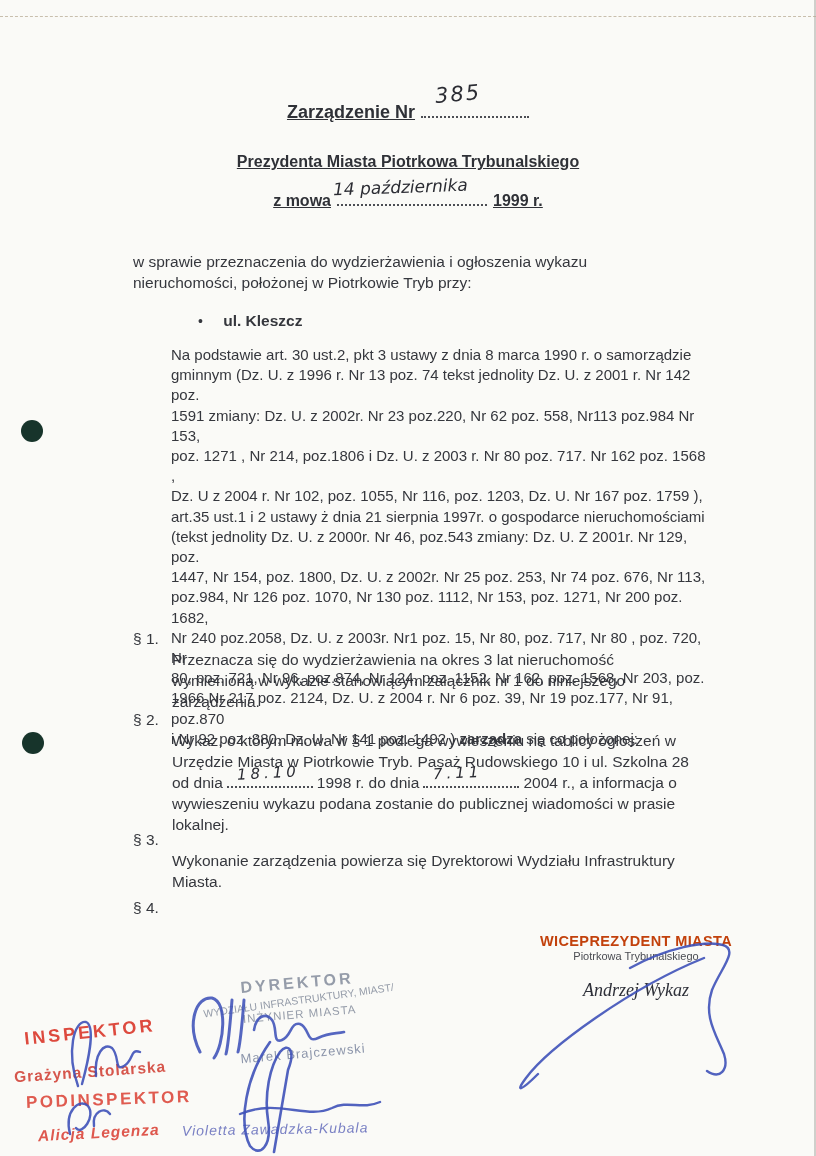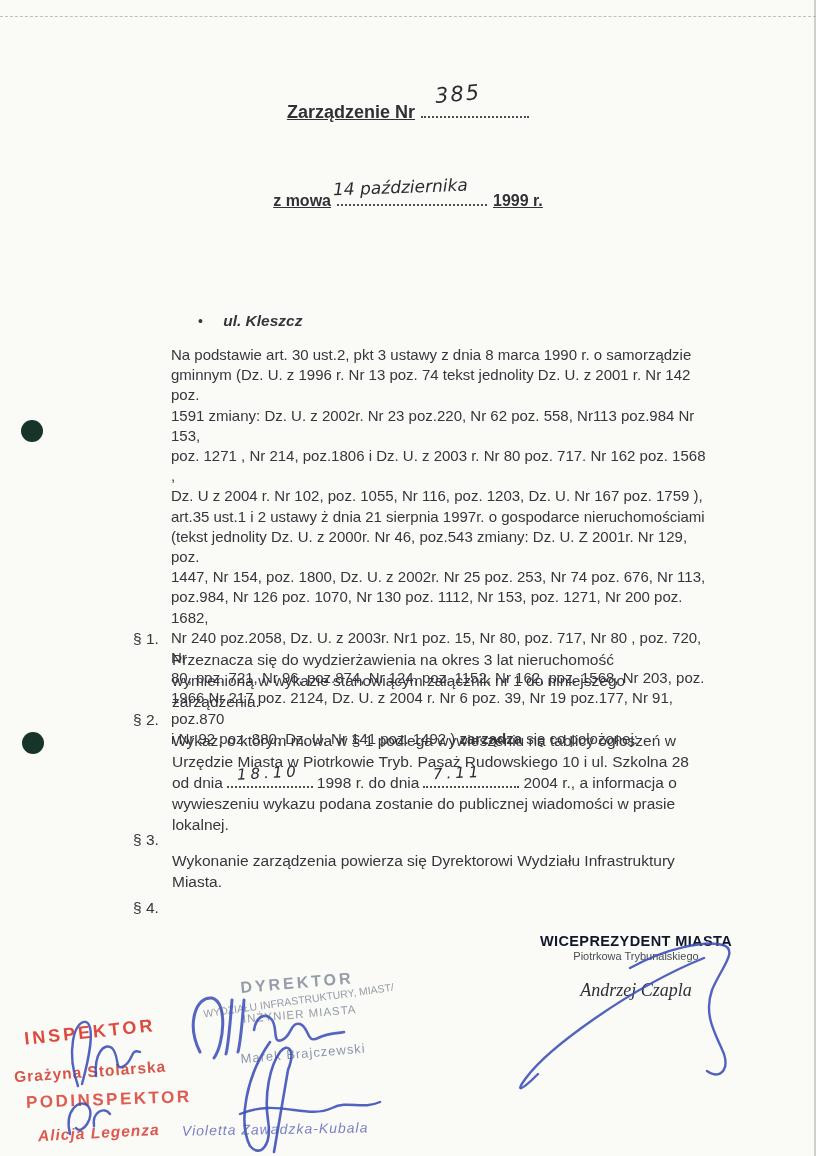--- a/index.html
+++ b/index.html
@@ -21,36 +21,36 @@
     color:#2b2c33;white-space:nowrap;
   }
   .hw-number{position:absolute;left:14px;top:-16px;font-size:21px;transform:rotate(-5deg);letter-spacing:2px;}
   .issuer{position:absolute;top:153px;left:0;font-size:16px;font-weight:bold;color:#2f3137;}
   .date-line{position:absolute;top:188px;left:0;font-size:16px;font-weight:bold;color:#2f3137;}
   .fill-date{width:150px;height:16px;margin:0 6px;}
   .hw-date{position:absolute;left:-4px;top:-11px;font-size:17px;transform:rotate(-2deg);}
   .subject{position:absolute;top:251px;left:133px;width:540px;font-size:15.5px;line-height:21px;white-space:pre-line;}
   .bullet-line{position:absolute;top:312px;left:198px;font-size:15.5px;}
   .bullet-marker{display:inline-block;margin-right:16px;font-size:14px;}
-  .bullet-text{font-weight:bold;font-style:italic;margin-top:10px;}
+  .bullet-text{font-weight:bold;margin-top:10px;}
   .legal{position:absolute;top:345px;left:171px;width:540px;font-size:15px;line-height:20.2px;white-space:pre-line;}
   .legal b{font-weight:bold;text-align:center;}
   .section{position:absolute;left:133px;width:585px;font-size:15.5px;line-height:21px;padding-left:39px;white-space:pre-line;}
   .sec-marker{position:absolute;left:0;top:0;}
   .s1{top:628px;}
   .s2{top:709px;}
   .s3{top:829px;}
   .s4{top:897px;}
   .fill-inline{display:inline-block;position:relative;border-bottom:2px dotted #4c4e54;height:14px;vertical-align:baseline;margin:0 4px;}
   .fill-d1{width:86px;}
   .fill-d2{width:96px;}
   .hw-inline{position:absolute;left:10px;top:-9px;font-size:15px;transform:rotate(-3deg);letter-spacing:4px;}
   
   .vice{position:absolute;top:933px;left:478px;width:316px;text-align:center;}
-  .vice-title{font-size:14.5px;font-weight:bold;color:#0f172a;letter-spacing:.4px;}
+  .vice-title{font-size:14.5px;font-weight:bold;color:#c2410c;letter-spacing:.4px;}
   .vice-sub{font-size:11px;color:#4a4c52;margin-top:1px;}
   .vice-name{
     position:absolute;top:47px;left:48px;width:220px;text-align:center;
     font-family:"Liberation Serif",serif;font-style:italic;font-size:18px;color:#2e3039;
   }
   
   .director{position:absolute;top:974px;left:160px;width:280px;text-align:center;transform:rotate(-5deg);color:#959ca9;}
   .dir-l1{font-size:16px;letter-spacing:3px;font-weight:bold;}
   .dir-l2{font-size:10.5px;margin-top:2px;transform:rotate(-3deg);}
   .dir-l3{font-size:11.5px;letter-spacing:1px;margin-top:2px;}
@@ -76,25 +76,28 @@
 
   <div class="scan-line"></div>
 
   <div class="dot dot1"></div>
   <div class="dot dot2"></div>
 
   <div class="title-line center">
     <span>Zarządzenie Nr</span><span class="fill fill-number"><span class="hw hw-number">385</span></span>
   </div>
 
+  <div class="issuer center">Prezydenta Miasta Piotrkowa Trybunalskiego</div>
 
   <div class="date-line center">
     <span>z mowa</span><span class="fill fill-date"><span class="hw hw-date">14 października</span></span><span>1999 r.</span>
   </div>
 
+  <div class="subject">w sprawie przeznaczenia do wydzierżawienia i ogłoszenia wykazu
+nieruchomości, położonej w Piotrkowie Tryb przy:</div>
 
   <div class="bullet-line">
     <span class="bullet-marker">•</span>
     <span class="bullet-text">ul. Kleszcz</span>
   </div>
 
   <div class="legal"><span>Na podstawie art. 30 ust.2, pkt 3 ustawy z dnia 8 marca 1990 r. o samorządzie
 gminnym (Dz. U. z 1996 r. Nr 13 poz. 74 tekst jednolity Dz. U. z 2001 r. Nr 142 poz.
 1591 zmiany: Dz. U. z 2002r. Nr 23 poz.220, Nr 62 poz. 558, Nr113 poz.984 Nr 153,
 poz. 1271 , Nr 214, poz.1806 i Dz. U. z 2003 r. Nr 80 poz. 717. Nr 162 poz. 1568 ,
@@ -127,21 +130,21 @@
 Miasta.</span>
   </div>
 
   <div class="section s4">
     <span class="sec-marker">§ 4.</span>
   </div>
 
   <div class="vice">
     <div class="vice-title">WICEPREZYDENT  MIASTA</div>
     <div class="vice-sub">Piotrkowa Trybunalskiego</div>
-    <div class="vice-name">Andrzej Czapla</div>
+    <div class="vice-name">Andrzej Wykaz</div>
   </div>
   <svg class="sig-svg" style="left:480px;top:938px;" width="310" height="160" viewBox="0 0 310 160">
     <path d="M 58,136 C 42,152 34,156 46,140 C 68,110 150,50 224,20" stroke="#3e51b8" stroke-width="2.4" fill="none" stroke-linecap="round" opacity="0.9"></path>
     <path d="M 150,30 C 186,10 226,2 243,7 C 259,12 241,30 232,52 C 223,78 236,96 244,116 C 249,132 240,142 227,133" stroke="#3e51b8" stroke-width="2.4" fill="none" stroke-linecap="round" opacity="0.9"></path>
   </svg>
 
   <div class="director">
     <div class="dir-l1">DYREKTOR</div>
     <div class="dir-l2">WYDZIAŁU INFRASTRUKTURY, MIAST/</div>
     <div class="dir-l3">INŻYNIER MIASTA</div>

